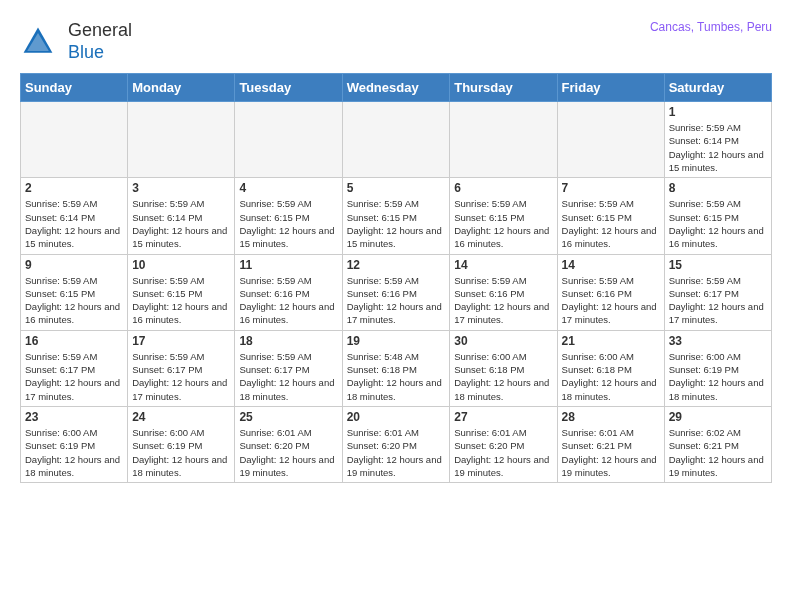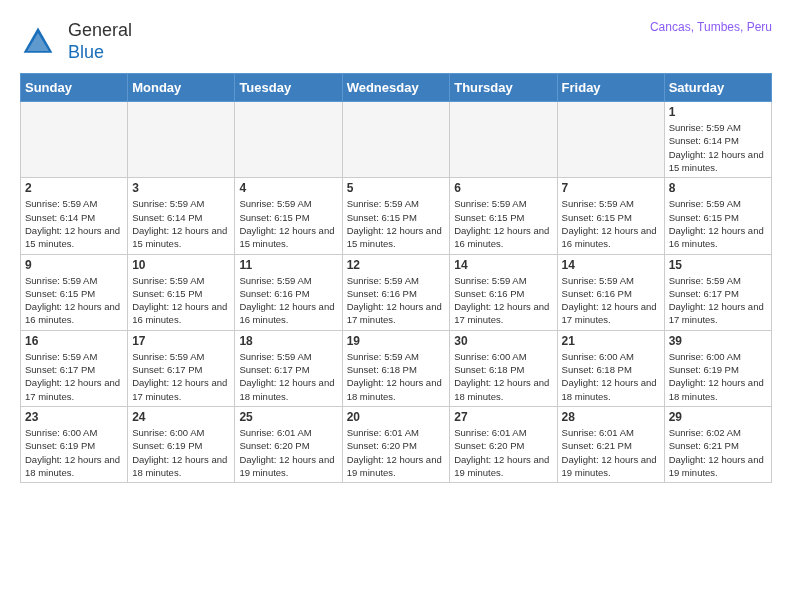--- a/index.html
+++ b/index.html
@@ -238,38 +238,38 @@
 Daylight: 12 hours and 17 minutes.</div>
         </td>
         <td>
           <span class="day-number">18</span>
           <div class="day-info">Sunrise: 5:59 AM
 Sunset: 6:17 PM
 Daylight: 12 hours and 18 minutes.</div>
         </td>
         <td>
           <span class="day-number">19</span>
-          <div class="day-info">Sunrise: 5:59 AM
+          <div class="day-info">Sunrise: 5:48 AM
 Sunset: 6:18 PM
 Daylight: 12 hours and 18 minutes.</div>
         </td>
         <td>
           <span class="day-number">30</span>
           <div class="day-info">Sunrise: 6:00 AM
 Sunset: 6:18 PM
 Daylight: 12 hours and 18 minutes.</div>
         </td>
         <td>
           <span class="day-number">21</span>
           <div class="day-info">Sunrise: 6:00 AM
 Sunset: 6:18 PM
 Daylight: 12 hours and 18 minutes.</div>
         </td>
         <td>
-          <span class="day-number">39</span>
+          <span class="day-number">33</span>
           <div class="day-info">Sunrise: 6:00 AM
 Sunset: 6:19 PM
 Daylight: 12 hours and 18 minutes.</div>
         </td>
       </tr>
       <tr>
         <td>
           <span class="day-number">23</span>
           <div class="day-info">Sunrise: 6:00 AM
 Sunset: 6:19 PM

